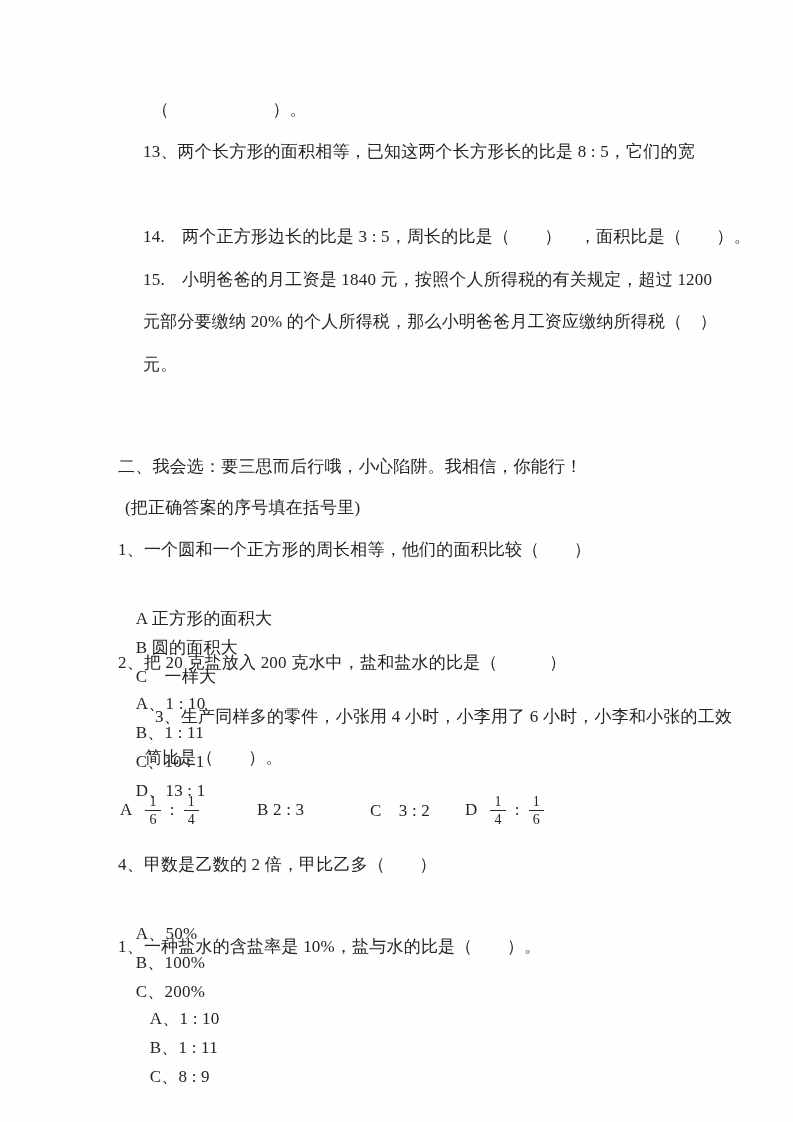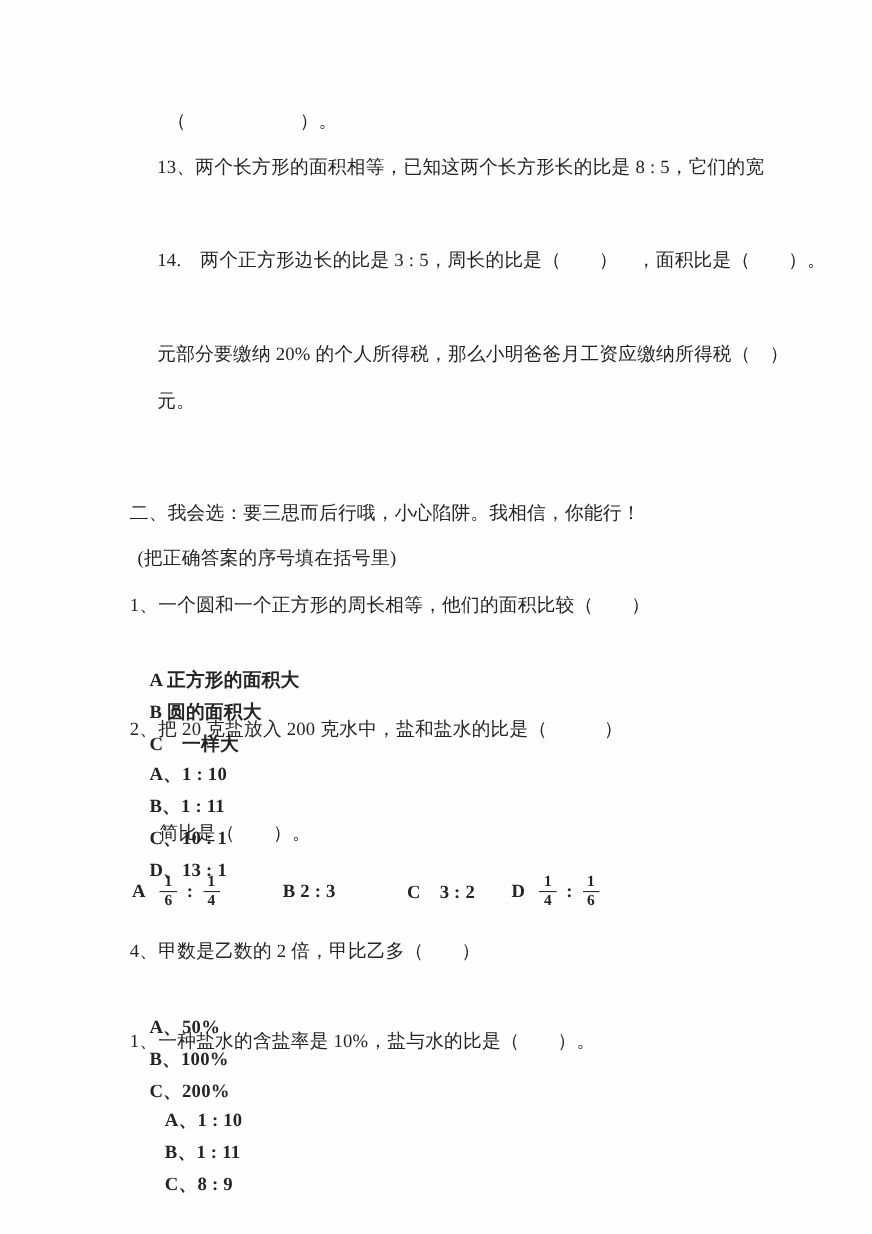--- a/index.html
+++ b/index.html
@@ -12,21 +12,21 @@
     font-family:"Liberation Serif","DejaVu Serif",serif;
     color:#242424;
   }
   .line{
     position:absolute;
     font-size:17px;
     line-height:28px;
     white-space:pre;
     letter-spacing:0.2px;
   }
-  .opt{display:inline-block;white-space:pre;vertical-align:middle;font-weight:bold;}
+  .opt{display:inline-block;white-space:pre;vertical-align:middle;}
   .frac-line{
     display:flex;
     align-items:center;
     height:56px;
     line-height:normal;
   }
   .frac-line .opt{display:flex;align-items:center;}
   .opt-label{margin-right:13px;}
   .frac{
     display:inline-block;
@@ -39,20 +39,21 @@
   .fsep{margin:0 9px;}
 </style>
 </head>
 <body>
 
 <div class="page">
 
   <div class="line" style="top:96px;left:152px">（　　　　　　）。</div>
   <div class="line" style="top:138px;left:143px">13、两个长方形的面积相等，已知这两个长方形长的比是 8 : 5，它们的宽</div>
   <div class="line" style="top:223px;left:143px">14.　两个正方形边长的比是 3 : 5，周长的比是（　　）　，面积比是（　　）。</div>
+  <div class="line" style="top:266px;left:143px">15.　小明爸爸的月工资是 1840 元，按照个人所得税的有关规定，超过 1200</div>
   <div class="line" style="top:308px;left:143px">元部分要缴纳 20% 的个人所得税，那么小明爸爸月工资应缴纳所得税（　）</div>
   <div class="line" style="top:351px;left:143px">元。</div>
 
   <div class="line" style="top:453px;left:118px">二、我会选：要三思而后行哦，小心陷阱。我相信，你能行！</div>
   <div class="line" style="top:494px;left:125px">(把正确答案的序号填在括号里)</div>
 
   <div class="line" style="top:536px;left:118px">1、一个圆和一个正方形的周长相等，他们的面积比较（　　）</div>
   <div class="line" style="top:576px;left:118px">
     <span class="opt" style="width:145px">A 正方形的面积大</span>
     <span class="opt" style="width:134px">B 圆的面积大</span>
@@ -60,20 +61,21 @@
   </div>
 
   <div class="line" style="top:649px;left:118px">2、把 20 克盐放入 200 克水中，盐和盐水的比是（　　　）</div>
   <div class="line" style="top:661px;left:118px">
     <span class="opt" style="width:112px">A、1 : 10</span>
     <span class="opt" style="width:98px">B、1 : 11</span>
     <span class="opt" style="width:82px">C、10 : 1</span>
     <span class="opt">D、13 : 1</span>
   </div>
 
+  <div class="line" style="top:703px;left:155px">3、生产同样多的零件，小张用 4 小时，小李用了 6 小时，小李和小张的工效</div>
   <div class="line" style="top:744px;left:145px">简比是（　　）。</div>
   <div class="line frac-line" style="top:782px;left:120px">
     <span class="opt" style="width:137px">
       <span class="opt-label">A</span>
       <span class="frac"><span class="num">1</span><span class="den">6</span></span>
       <span class="fsep">:</span>
       <span class="frac"><span class="num">1</span><span class="den">4</span></span>
     </span>
     <span class="opt" style="width:113px">B 2 : 3</span>
     <span class="opt" style="width:95px">C　3 : 2</span>

